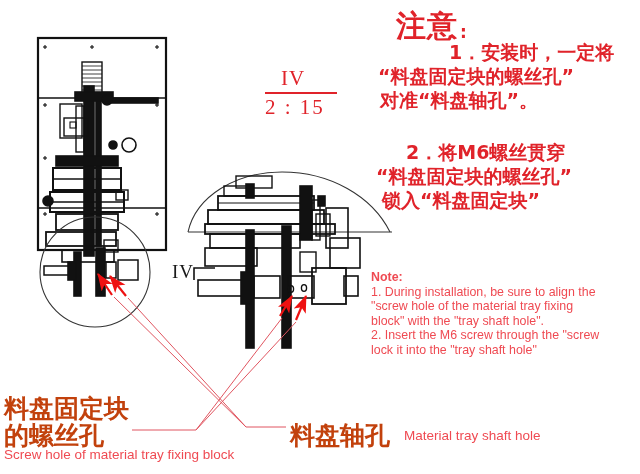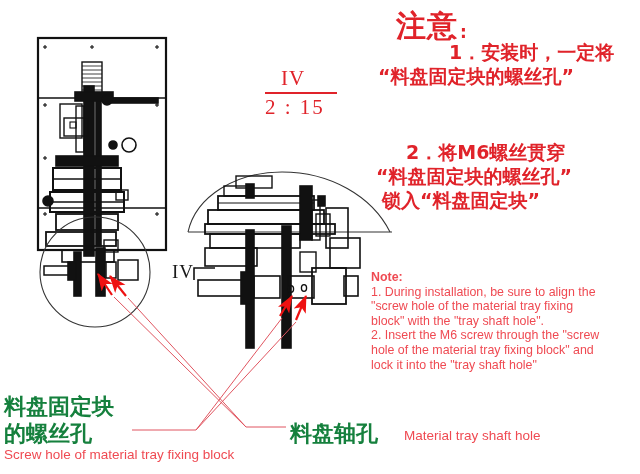--- a/index.html
+++ b/index.html
@@ -67,21 +67,21 @@
   }
   #iv-mark{
     left:172px; top:261px;
     font-family:"Liberation Serif", serif;
     font-size:19px; color:#1a1a1a; letter-spacing:1px;
   }
 
   
   .cn-label{
     font-family:"DejaVu Sans", sans-serif;
-    font-size:22px; font-weight:700; color:#15803d;
+    font-size:25px; font-weight:700; color:#c2410c;
   }
   .en-label{
     font-family:"Liberation Sans", sans-serif;
     font-size:13.5px; color:#ef4a52;text-align:right;
   }
   #lbl-screw-cn1{left:4px; top:392px;}
   #lbl-screw-cn2{left:4px; top:419px;}
   #lbl-screw-en{left:4px; top:447px;}
   #lbl-shaft-cn{left:290px; top:419px;}
   #lbl-shaft-en{left:404px; top:428px;}
@@ -237,32 +237,32 @@
   <div class="txt" id="iv-top">IV</div>
   <div id="iv-rule"></div>
   <div class="txt" id="iv-ratio">2 : 15</div>
   <div class="txt" id="iv-mark">IV</div>
 
   <div class="txt" id="notice-title">注意</div>
   <div class="txt" id="notice-colon">:</div>
 
   <div class="txt cn-line" id="cn1a">1．安装时，一定将</div>
   <div class="txt cn-line" id="cn1b">“料盘固定块的螺丝孔”</div>
+  <div class="txt cn-line" id="cn1c">对准“料盘轴孔”。</div>
 
   <div class="txt cn-line" id="cn2a">2．将M6螺丝贯穿</div>
   <div class="txt cn-line" id="cn2b">“料盘固定块的螺丝孔”</div>
   <div class="txt cn-line" id="cn2c">锁入“料盘固定块”</div>
 
   <div id="note-block">
     <div class="nhead">Note:</div>
     <div>1. During installation, be sure to align the</div>
     <div>"screw hole of the material tray fixing</div>
     <div>block" with the "tray shaft hole".</div>
     <div>2. Insert the M6 screw through the "screw</div>
-    <div>hole of the material tray fixing block" and</div>
     <div>lock it into the "tray shaft hole"</div>
   </div>
 
   <div class="txt cn-label" id="lbl-screw-cn1">料盘固定块</div>
   <div class="txt cn-label" id="lbl-screw-cn2">的螺丝孔</div>
   <div class="txt en-label" id="lbl-screw-en">Screw hole of material tray fixing block</div>
 
   <div class="txt cn-label" id="lbl-shaft-cn">料盘轴孔</div>
   <div class="txt en-label" id="lbl-shaft-en">Material tray shaft hole</div>
 

